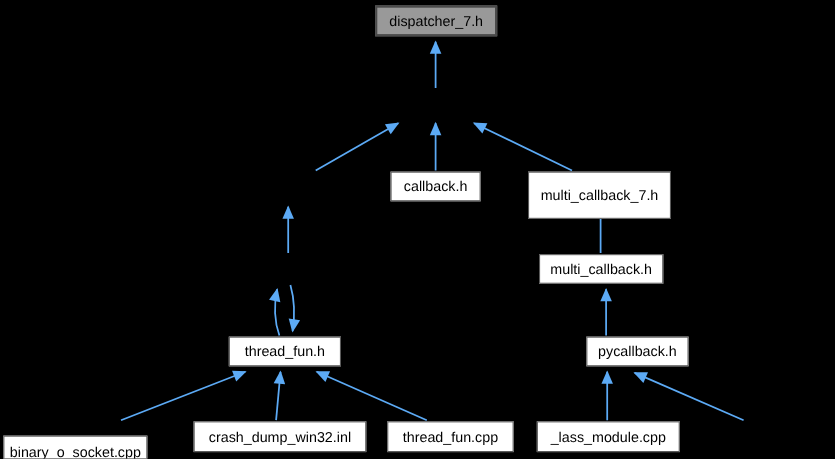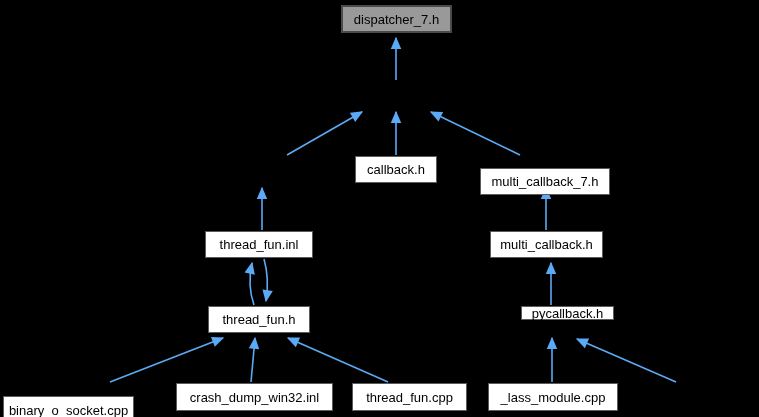--- a/index.html
+++ b/index.html
@@ -74,29 +74,28 @@
     <line class="edge" x1="552" y1="382" x2="552" y2="338" marker-end="url(#ah)"></line>
     <line class="edge" x1="676" y1="382" x2="577" y2="339" marker-end="url(#ah)"></line>
   </svg>
 
   <div class="node root" style="left:341px;top:5px;width:111px;height:28px">dispatcher_7.h</div>
 
 
 
   <div class="node" style="left:355px;top:156px;width:82px;height:27px">callback.h</div>
 
-  <div class="node" style="left:480px;top:168px;width:130px;height:27px">multi_callback_7.h</div>
+  <div class="node" style="left:480px;top:156px;width:130px;height:43px">multi_callback_7.h</div>
 
-  <div class="node" style="left:205px;top:231px;width:108px;height:27px">thread_fun.inl</div>
 
   <div class="node" style="left:208px;top:306px;width:102px;height:27px">thread_fun.h</div>
 
   <div class="node" style="left:490px;top:231px;width:113px;height:27px">multi_callback.h</div>
 
-  <div class="node" style="left:521px;top:306px;width:93px;height:14px">pycallback.h</div>
+  <div class="node" style="left:533px;top:306px;width:93px;height:27px">pycallback.h</div>
 
   <div class="node" style="left:3px;top:396px;width:131px;height:28px">binary_o_socket.cpp</div>
 
   <div class="node" style="left:176px;top:383px;width:157px;height:28px">crash_dump_win32.inl</div>
 
   <div class="node" style="left:488px;top:383px;width:130px;height:28px">_lass_module.cpp</div>
 
   <div class="node" style="left:352px;top:383px;width:115px;height:28px">thread_fun.cpp</div>
 
 

